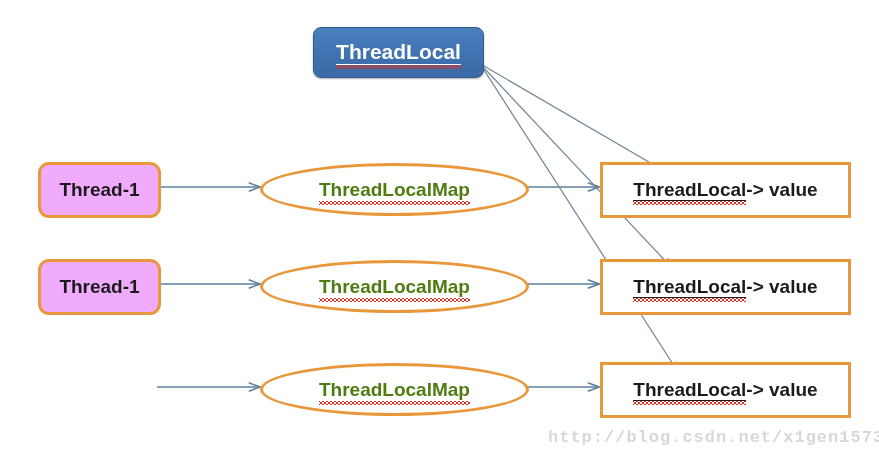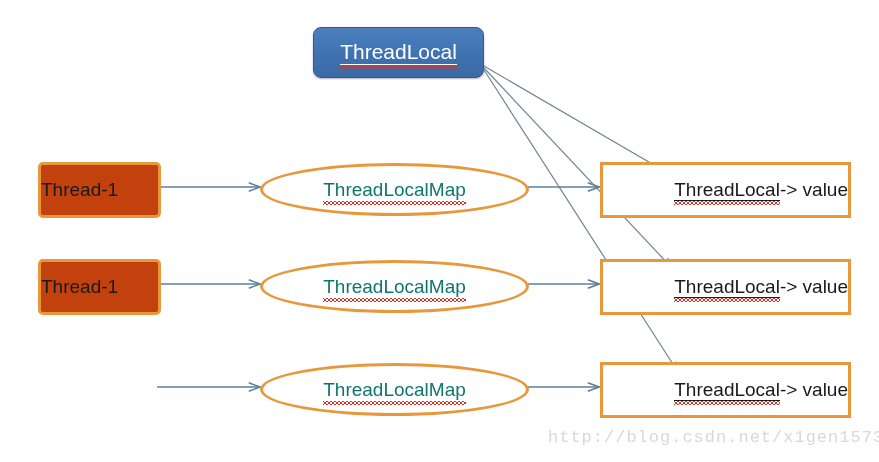--- a/index.html
+++ b/index.html
@@ -7,20 +7,21 @@
     padding: 0;
     background: #ffffff;
   }
   #canvas {
     position: relative;
     width: 879px;
     height: 462px;
     background: #ffffff;
     overflow: hidden;
     font-family: "Liberation Sans", sans-serif;
+    font-weight: bold;
   }
   #arrow-layer {
     position: absolute;
     left: 0;
     top: 0;
     width: 879px;
     height: 462px;
     pointer-events: none;
   }
 
@@ -61,25 +62,26 @@
     background-size: 4px 4px;
     background-repeat: repeat-x;
   }
 
   
   .node-thread {
     position: absolute;
     left: 38px;
     width: 117px;
     height: 50px;
-    background: #c2410c;
+    background: #f0abfc;
     border: 3px solid #E8973A;
-    border-radius: 5px;
-    display: flex;
-    align-items: center;
+    border-radius: 11px;
+    display: flex;
+    align-items: center;
+    justify-content: center;
     z-index: 3;
   }
   .node-thread .lbl {
     font-size: 19px;
     color: #1a1a1a;
   }
 
   
   .node-map {
     position: absolute;
@@ -89,21 +91,21 @@
     background: #ffffff;
     border: 3px solid #E8973A;
     border-radius: 50%;
     display: flex;
     align-items: center;
     justify-content: center;
     z-index: 3;
   }
   .node-map .lbl {
     font-size: 19px;
-    color: #0f766e;
+    color: #4d7c0f;
     position: relative;
   }
   .node-map .lbl::after {
     content: "";
     position: absolute;
     left: 0;
     right: 0;
     bottom: -4px;
     height: 4px;
     background-image:
@@ -117,21 +119,21 @@
   .node-entry {
     position: absolute;
     left: 600px;
     width: 245px;
     height: 50px;
     background: #ffffff;
     border: 3px solid #E8973A;
     border-radius: 0;
     display: flex;
     align-items: center;
-    justify-content: flex-end;
+    justify-content: center;
     z-index: 3;
   }
   .node-entry .entry-text {
     font-size: 19px;
     color: #1a1a1a;
     white-space: nowrap;
   }
   .node-entry .key {
     position: relative;
     border-bottom: 1px solid #1a1a1a;

